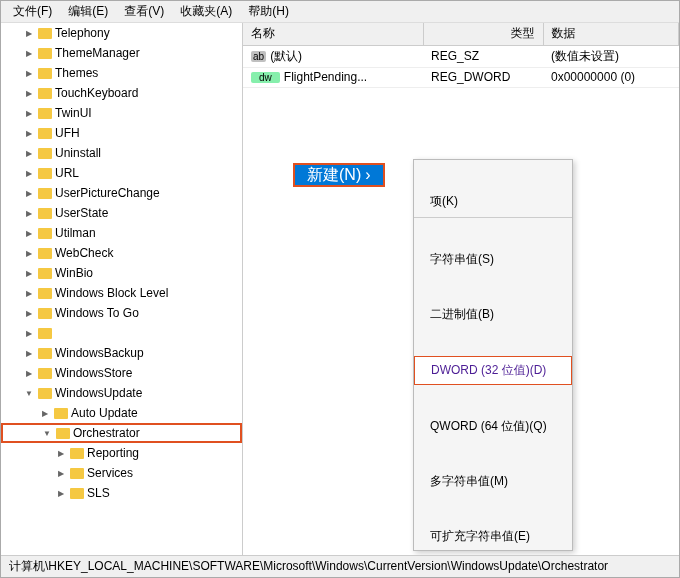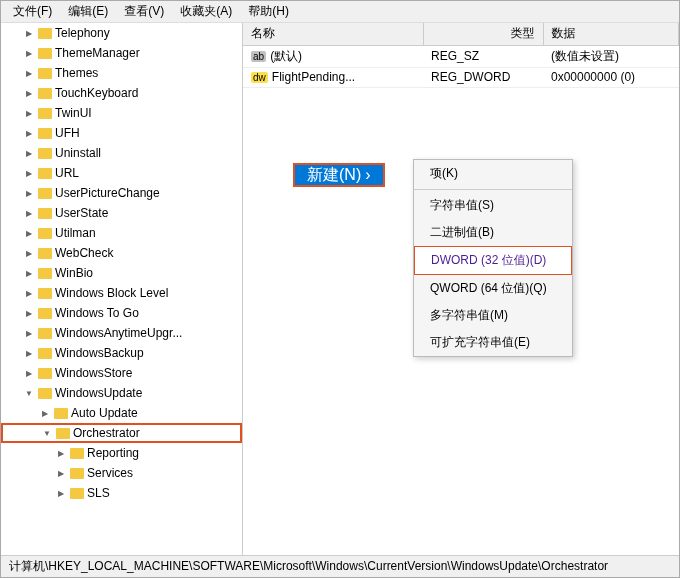--- a/index.html
+++ b/index.html
@@ -172,20 +172,21 @@
       box-shadow: 2px 2px 6px rgba(0,0,0,0.2);
       min-width: 160px;
       z-index: 200;
     }
     .submenu-item {
       padding: 5px 16px;
       font-size: 12px;
       cursor: pointer;
       white-space: nowrap;
       color: #000;
+      margin-top: 28px;
     }
     .submenu-item.highlighted {
       background: #fff;
       border: 1.5px solid #e05020;
       color: #4c1d95;
     }
     .submenu-separator {
       height: 1px;
       background: #ccc;
       margin: 2px 0;
@@ -334,21 +335,20 @@
           <span class="tree-icon">
               <span class="folder-icon"></span>
             </span>
           <span class="tree-label">Windows To Go</span>
         </div>
         <div class="tree-item indent-1">
           <span class="tree-expand">▶</span>
           <span class="tree-icon">
               <span class="folder-icon"></span>
             </span>
-          <span class="tree-label">WindowsAnytimeUpgr...</span>
         </div>
         <div class="tree-item indent-1">
           <span class="tree-expand">▶</span>
           <span class="tree-icon">
               <span class="folder-icon"></span>
             </span>
           <span class="tree-label">WindowsBackup</span>
         </div>
         <div class="tree-item indent-1">
           <span class="tree-expand">▶</span>
@@ -419,21 +419,21 @@
                 <span style="background:#c0c0c0;color:#000;font-size:10px;padding:0 2px;border-radius:2px;">ab</span>
                 <span>(默认)</span>
               </div>
             </td>
             <td>REG_SZ</td>
             <td>(数值未设置)</td>
           </tr>
           <tr>
             <td>
               <div class="reg-name">
-                <span style="background:#fde047;color:#000;font-size:10px;padding:0 2px;border-radius:2px;">dw</span>
+                <span style="background:#86efac;color:#000;font-size:10px;padding:0 8px;border-radius:2px;">dw</span>
                 <span>FlightPending...</span>
               </div>
             </td>
             <td>REG_DWORD</td>
             <td>0x00000000 (0)</td>
           </tr>
         </tbody>
       </table>
 
       <div class="context-area">

